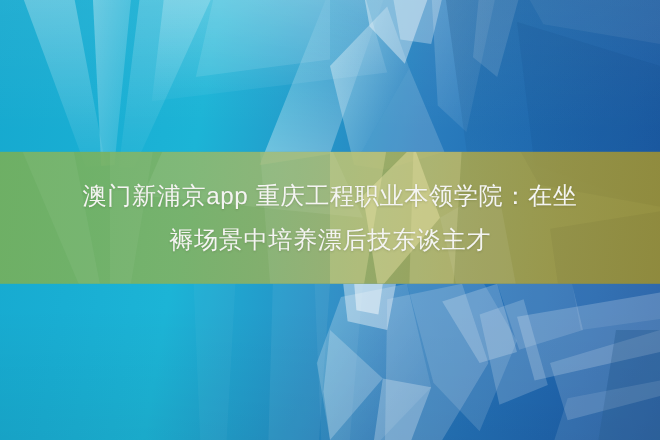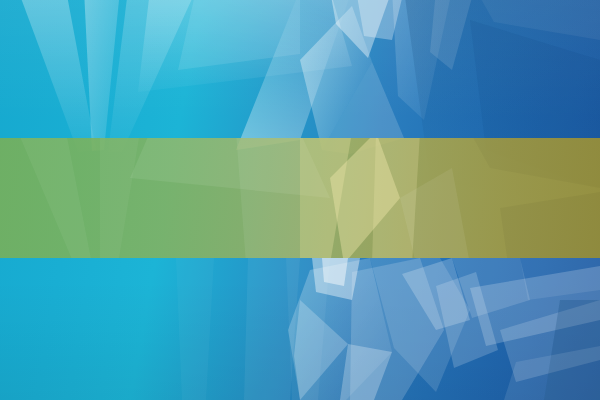--- a/index.html
+++ b/index.html
@@ -186,16 +186,18 @@
         <polygon points="376,-6 420,-6 412,126 372,126" fill="#f6edb0" opacity="0.22"></polygon>
         <polygon points="400,60 452,30 470,126 416,126" fill="#ffffff" opacity="0.07"></polygon>
         <polygon points="18,-6 66,-6 92,126 74,126" fill="#ffffff" opacity="0.05"></polygon>
         <polygon points="100,-6 140,-6 118,126 100,126" fill="#ffffff" opacity="0.045"></polygon>
         <polygon points="470,-6 600,-6 600,50 490,30" fill="#000000" opacity="0.03"></polygon>
         <polygon points="500,70 600,54 600,126 508,126" fill="#000000" opacity="0.04"></polygon>
       </svg>
     </div>
 
     <div class="caption">
+      <span class="caption-line">澳门新浦京app 重庆工程职业本领学院：在坐</span>
+      <span class="caption-line">褥场景中培养漂后技东谈主才</span>
     </div>
   </div>
 
 </div>
 
 </body></html>

